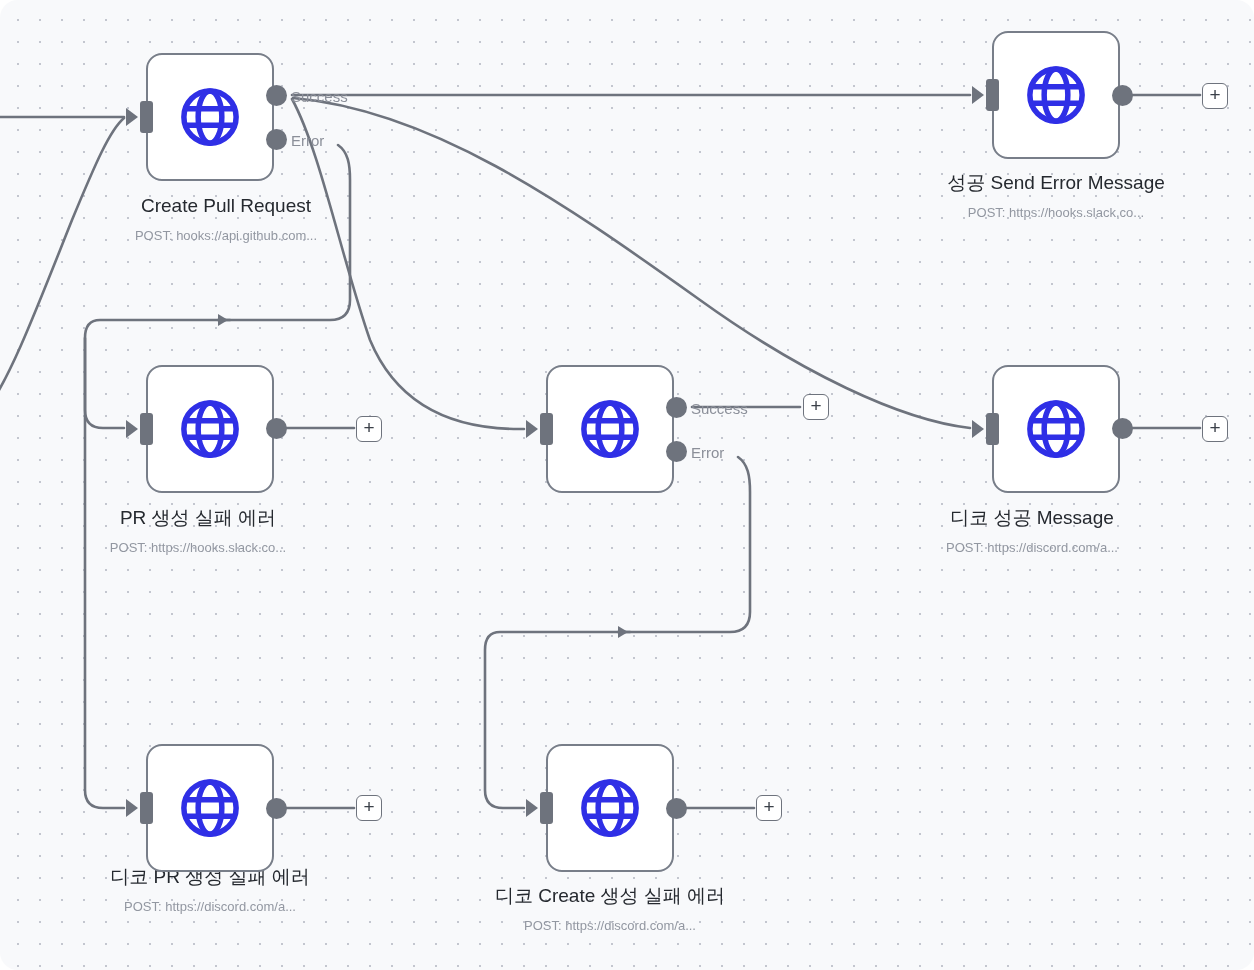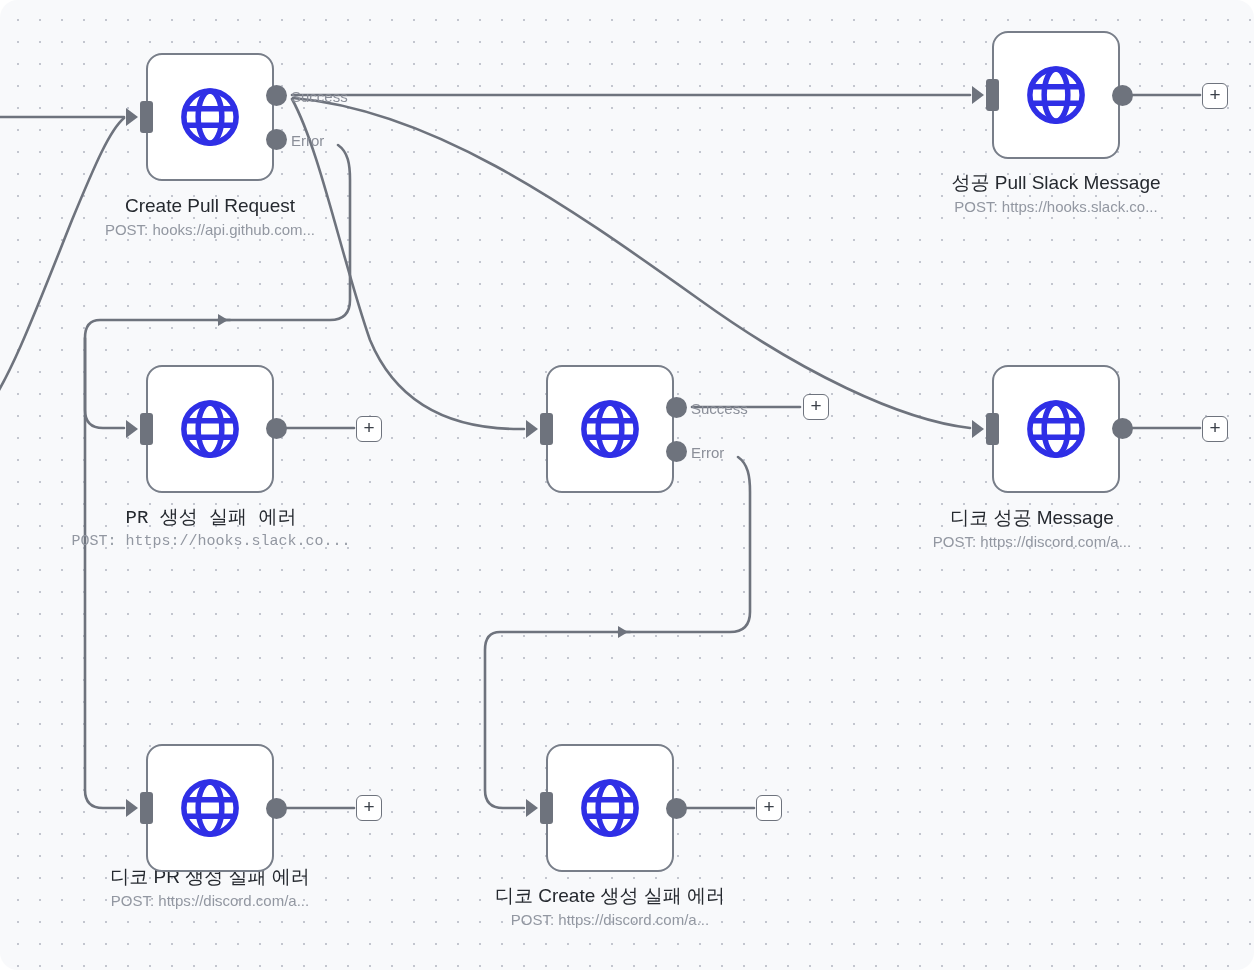--- a/index.html
+++ b/index.html
@@ -85,24 +85,24 @@
     text-align: center;
     z-index: 4;
   }
   .caption .title {
     font-size: 19px;
     color: #25292f;
     line-height: 22px;
     white-space: nowrap;
   }
   .caption .subtitle {
-    font-size: 15px;
+    font-size: 13px;
     color: #9297a1;
     line-height: 20px;
-    margin-top: 3px;
+    margin-top: 9px;
     white-space: nowrap;
     text-align: center;
   }
 
   .plus-btn {
     position: absolute;
     width: 26px; height: 26px;
     border: 1.8px solid #6e737d;
     border-radius: 6px;
     background: #ffffff;
@@ -162,53 +162,53 @@
       <circle cx="12" cy="12" r="9.5"></circle>
       <ellipse cx="12" cy="12" rx="4.3" ry="9.5"></ellipse>
       <line x1="2.5" y1="9" x2="21.5" y2="9"></line>
       <line x1="2.5" y1="15" x2="21.5" y2="15"></line>
     </svg>
   </div>
   <span class="out-dot" style="left:266px; top:85px;"></span>
   <span class="port-label" style="left:291px; top:89px;">Success</span>
   <span class="out-dot" style="left:266px; top:129px;"></span>
   <span class="port-label" style="left:291px; top:133px;">Error</span>
-  <div class="caption" style="left:40px; top:195px;">
+  <div class="caption" style="left:56px; top:195px;">
     <div class="title">Create Pull Request</div>
     <div class="subtitle">POST: hooks://api.github.com...</div>
   </div>
 
   <div class="node" style="left:992px; top:31px;">
     <span class="in-arrow"></span>
     <span class="in-port"></span>
     <svg class="globe" viewBox="0 0 24 24" fill="none" stroke="#2f2fe6" stroke-width="2">
       <circle cx="12" cy="12" r="9.5"></circle>
       <ellipse cx="12" cy="12" rx="4.3" ry="9.5"></ellipse>
       <line x1="2.5" y1="9" x2="21.5" y2="9"></line>
       <line x1="2.5" y1="15" x2="21.5" y2="15"></line>
     </svg>
   </div>
   <span class="out-dot" style="left:1112px; top:85px;"></span>
   <div class="caption" style="left:886px; top:172px;">
-    <div class="title">성공 Pull Slack Message</div>
+    <div class="title">성공 Send Error Message</div>
     <div class="subtitle">POST: https://hooks.slack.co...</div>
   </div>
 
   <div class="node" style="left:146px; top:365px;">
     <span class="in-arrow"></span>
     <span class="in-port"></span>
     <svg class="globe" viewBox="0 0 24 24" fill="none" stroke="#2f2fe6" stroke-width="2">
       <circle cx="12" cy="12" r="9.5"></circle>
       <ellipse cx="12" cy="12" rx="4.3" ry="9.5"></ellipse>
       <line x1="2.5" y1="9" x2="21.5" y2="9"></line>
       <line x1="2.5" y1="15" x2="21.5" y2="15"></line>
     </svg>
   </div>
   <span class="out-dot" style="left:266px; top:418px;"></span>
-  <div class="caption" style="left:41px; top:507px;font-family:Liberation Mono, monospace;">
+  <div class="caption" style="left:28px; top:507px;">
     <div class="title">PR 생성 실패 에러</div>
     <div class="subtitle">POST: https://hooks.slack.co...</div>
   </div>
 
   <div class="node" style="left:546px; top:365px;">
     <span class="in-arrow"></span>
     <span class="in-port"></span>
     <svg class="globe" viewBox="0 0 24 24" fill="none" stroke="#2f2fe6" stroke-width="2">
       <circle cx="12" cy="12" r="9.5"></circle>
       <ellipse cx="12" cy="12" rx="4.3" ry="9.5"></ellipse>

